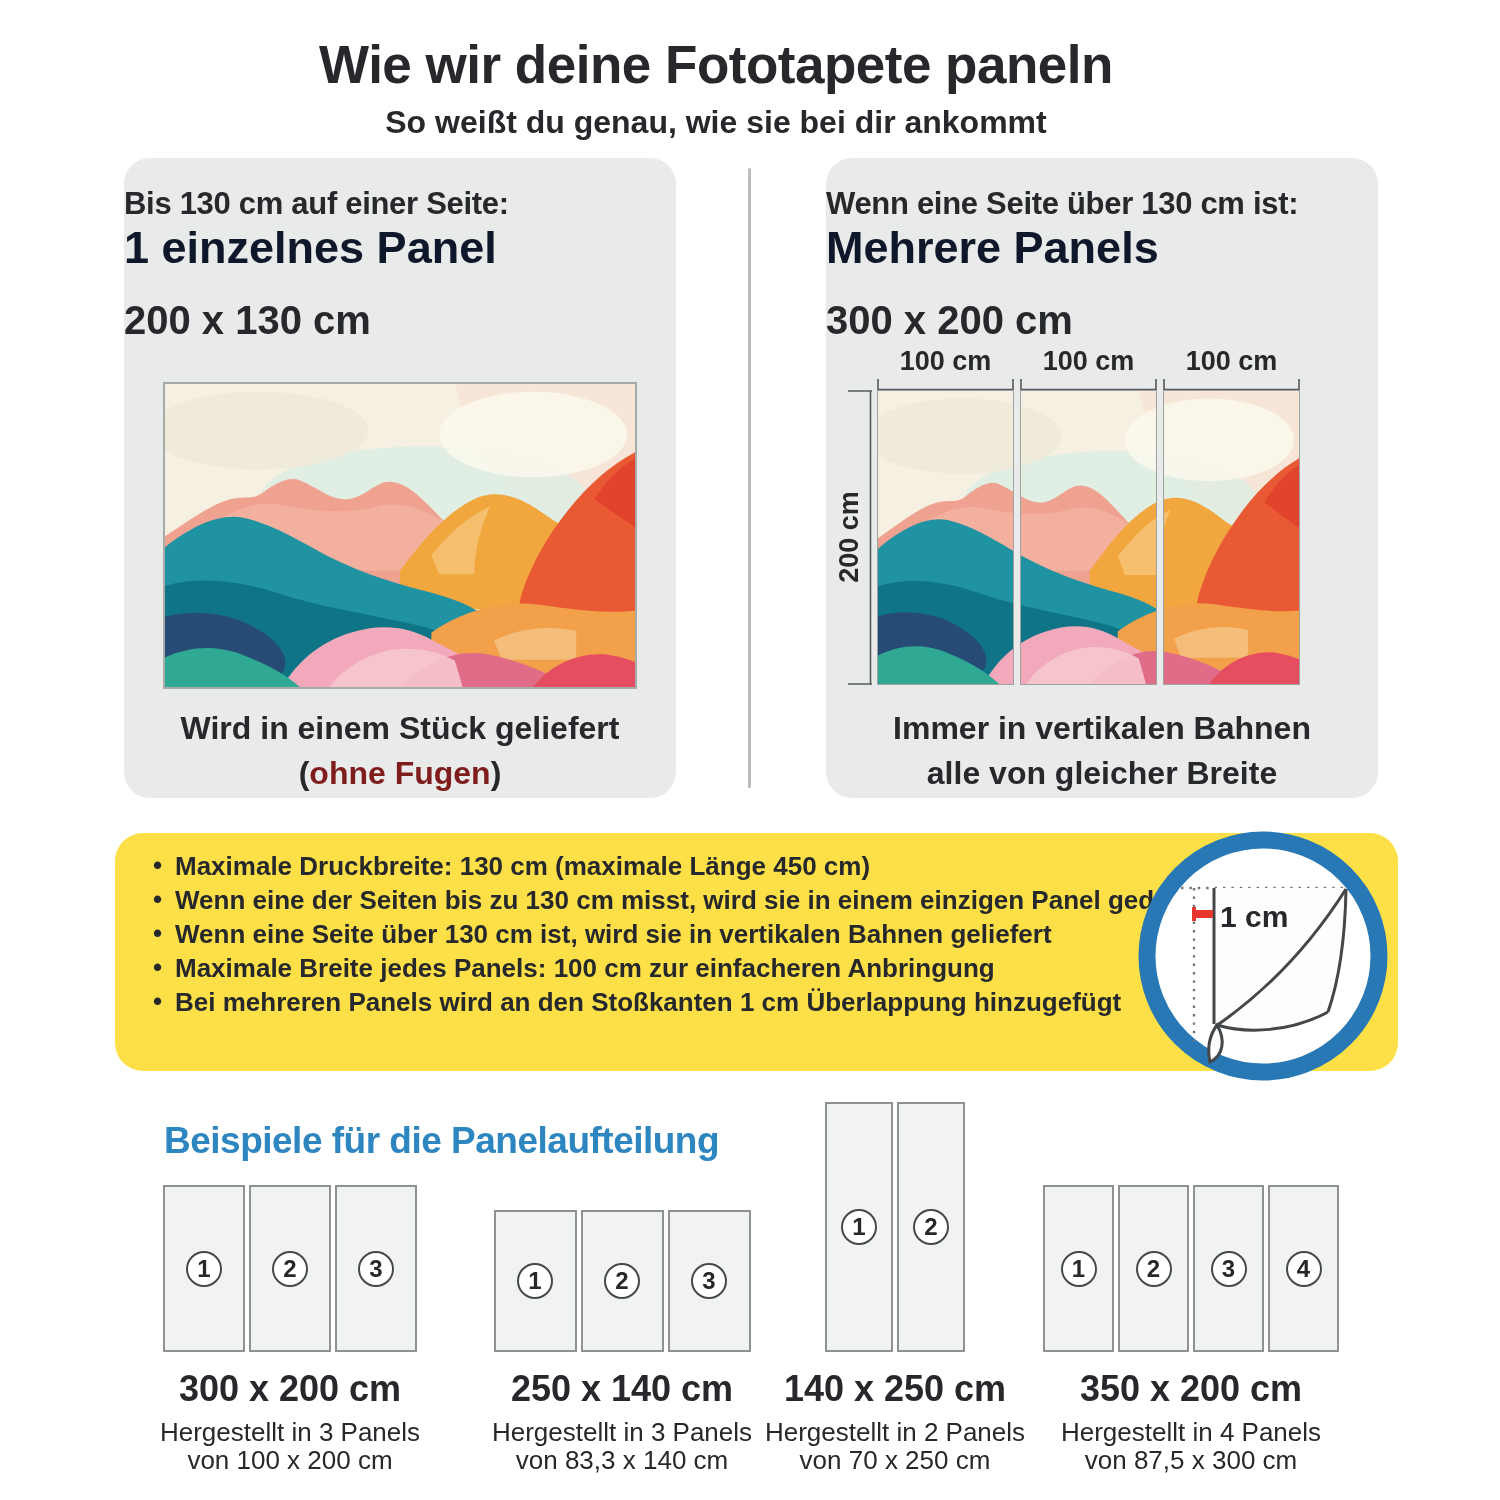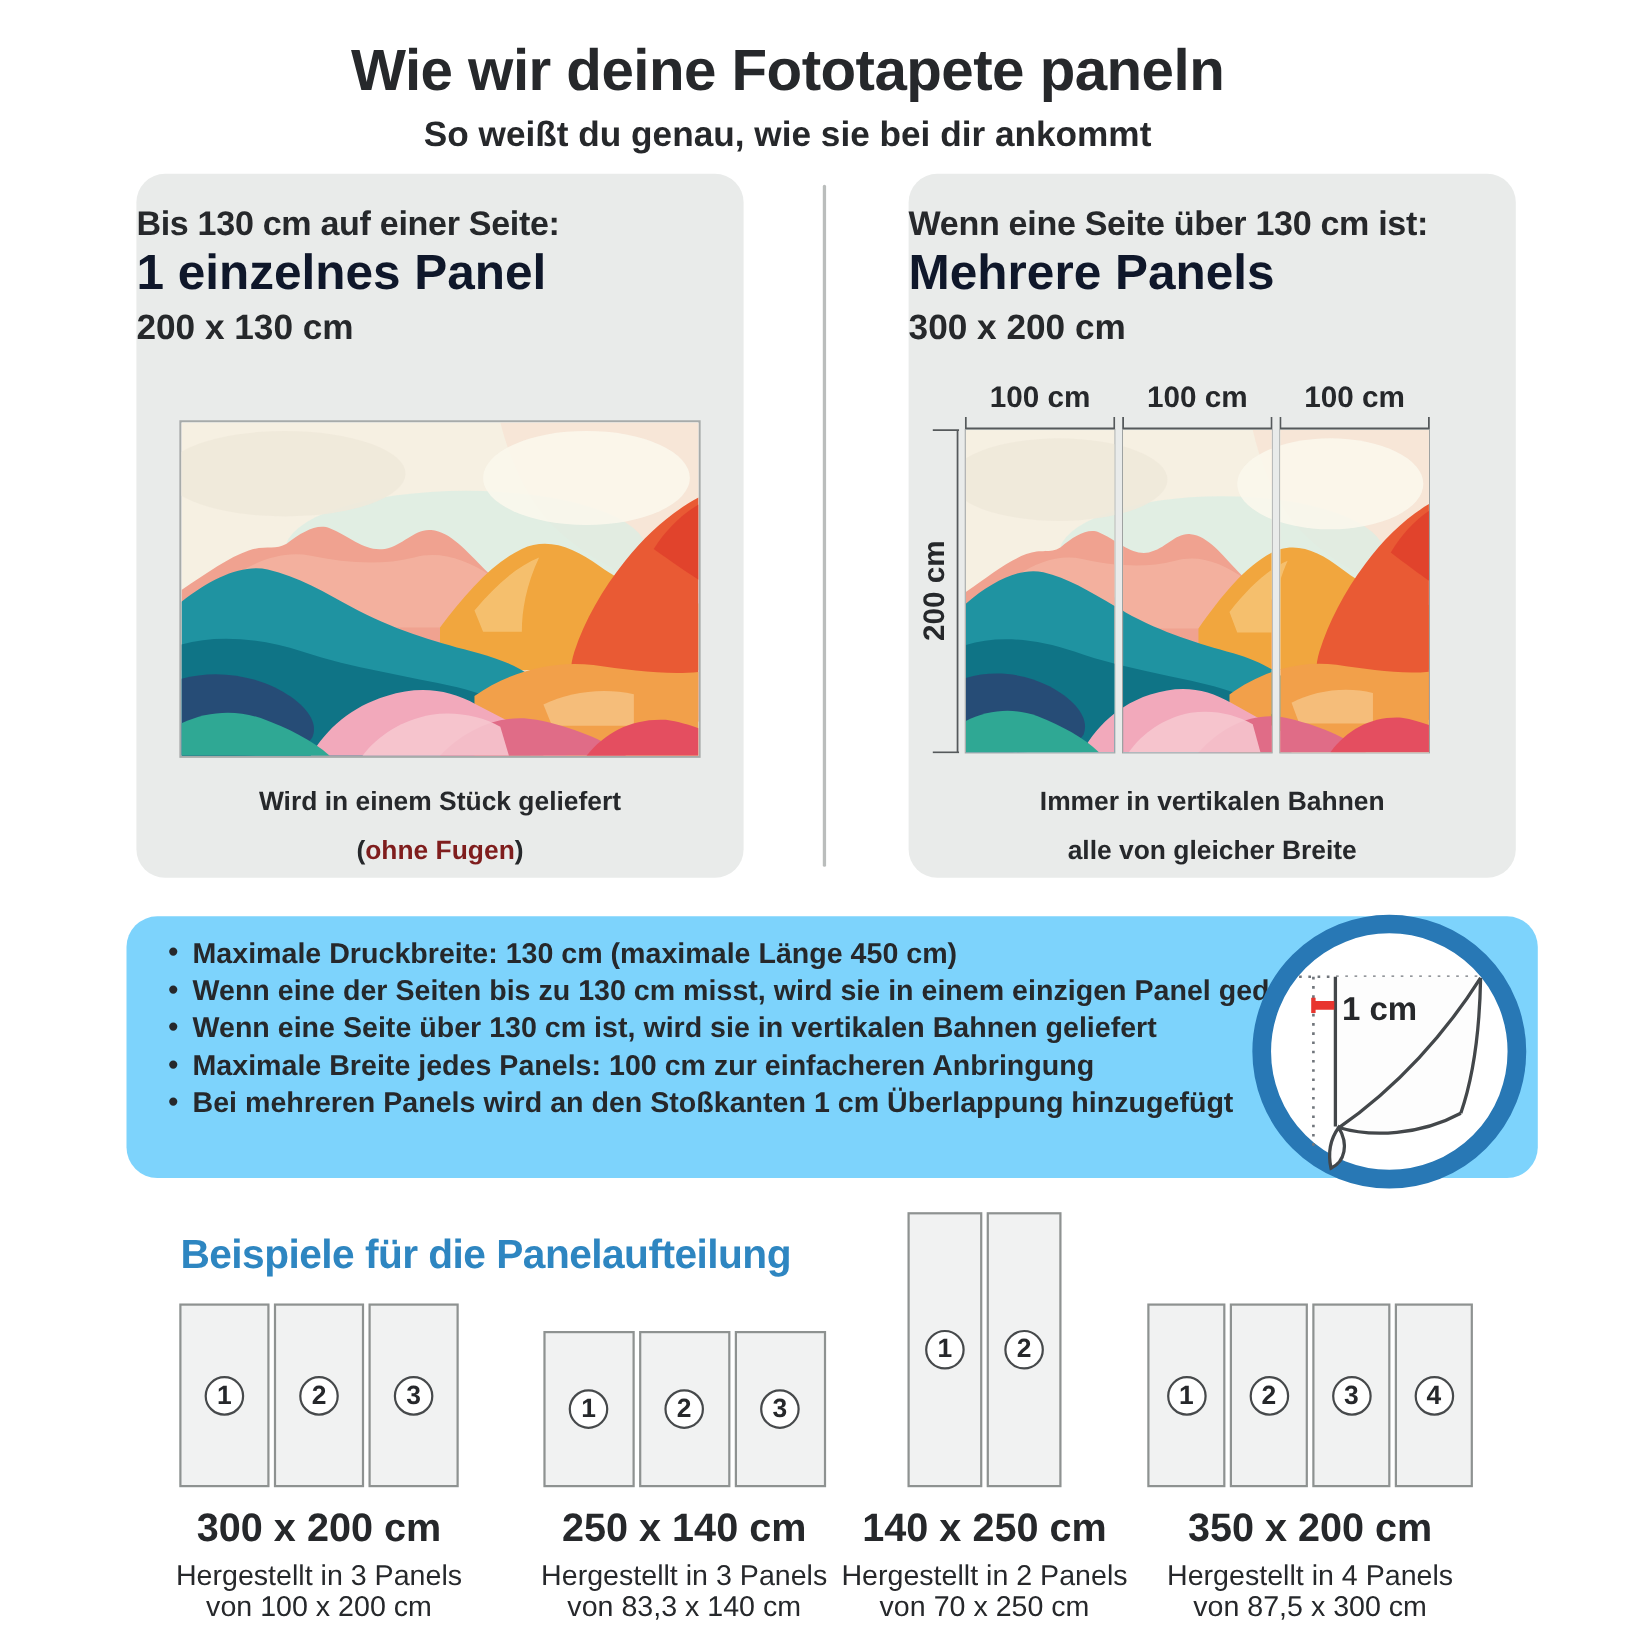--- a/index.html
+++ b/index.html
@@ -8,37 +8,37 @@
   .centered{left:0;right:0;text-align:center;}
   .page-title{position:absolute;top:34px;font-size:53px;font-weight:800;letter-spacing:-0.5px;}
   .page-subtitle{position:absolute;top:104px;font-size:32px;font-weight:700;}
   .card{position:absolute;top:158px;width:552px;height:640px;background:#E9EBEA;border-radius:26px;}
   .card.left{left:124px;}
   .card.right{left:826px;}
   .vdivider{position:absolute;left:748px;top:168px;width:3px;height:620px;background:#BABDBC;border-radius:2px;}
   .card-head{position:absolute;top:28px;left:0;right:0;text-align:left;}
   .card-head .hl{font-size:31px;font-weight:800;letter-spacing:-0.3px;}
   .card-head .ttl{font-size:45px;font-weight:800;color:#0f172a;}
-  .card-head .dims{font-size:32px;font-weight:800;margin-top:5px;}
+  .card-head .dims{font-size:40px;font-weight:800;margin-top:24px;}
   .artwork{position:absolute;left:39px;top:224px;width:474px;height:307px;border:2px solid #A7ABAA;background:#fff;box-sizing:border-box;}
   .artwork svg{display:block;width:100%;height:100%;}
   .card-caption{position:absolute;top:548px;left:0;right:0;text-align:center;
-                font-size:24px;font-weight:700;line-height:45px;}
+                font-size:32px;font-weight:700;line-height:45px;}
   .hl-blue{color:#7f1d1d;}
   
   .wlabel{position:absolute;top:188px;width:137px;text-align:center;font-size:27px;font-weight:700;}
   .wbracket{position:absolute;top:221px;width:137px;height:12px;}
   .hbracket{position:absolute;left:20px;top:232px;width:26px;height:295px;}
   .hlabel{position:absolute;left:-53px;top:365px;width:150px;height:28px;text-align:center;
           font-size:27px;font-weight:700;transform:rotate(-90deg);}
   .slice{position:absolute;top:232px;width:137px;height:295px;overflow:hidden;
          border:1px solid #9EA2A1;background:#fff;box-sizing:border-box;}
   .slice svg{position:absolute;top:0;width:423px;height:293px;}
   
-  .info-card{position:absolute;left:115px;top:833px;width:1283px;height:238px;background:#7dd3fc;border-radius:28px;}
+  .info-card{position:absolute;left:115px;top:833px;width:1283px;height:238px;background:#fde047;border-radius:28px;}
   .bullets{position:absolute;left:36px;top:16px;width:1105px;margin:0;padding:0;list-style:none;}
   .bullets li{position:relative;font-size:26px;font-weight:700;line-height:34px;padding-left:24px;}
   .bullets li::before{content:"\2022";position:absolute;left:2px;top:-1px;font-size:26px;}
   .overlap-icon{position:absolute;left:1133px;top:826px;width:260px;height:260px;}
   
   .examples-heading{position:absolute;left:164px;top:1096px;font-size:37px;font-weight:800;
                     color:#2E86C1;letter-spacing:-0.5px;margin-top:24px;}
   .example{position:absolute;top:1102px;width:320px;text-align:center;}
   .ex-panels{height:250px;display:flex;justify-content:center;align-items:flex-end;gap:4px;}
   .expanel{background:#F1F2F2;border:2px solid #8E9291;box-sizing:border-box;

